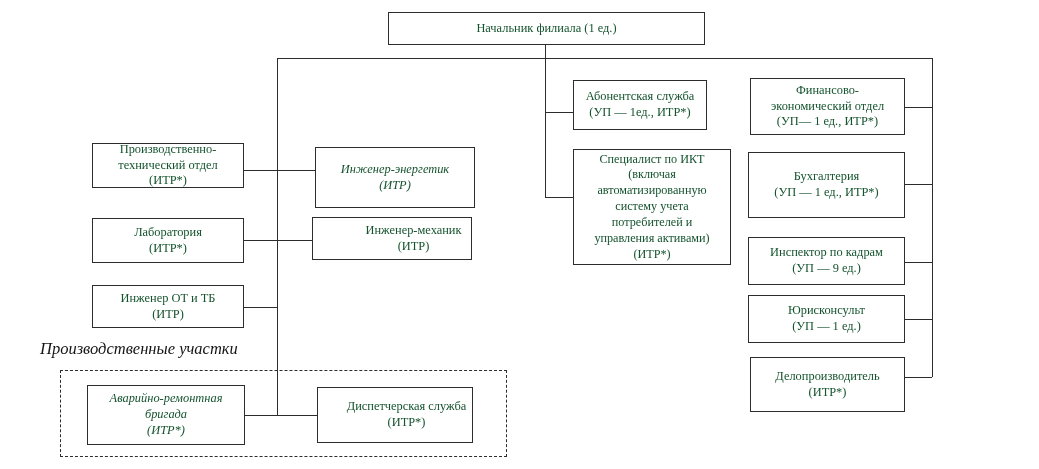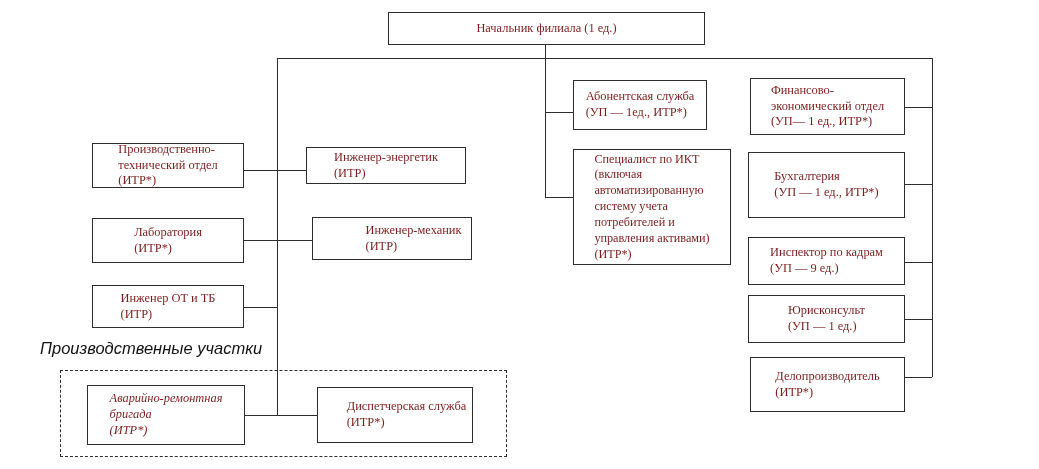--- a/index.html
+++ b/index.html
@@ -16,25 +16,25 @@
     overflow: hidden;
   }
   .node {
     position: absolute;
     box-sizing: border-box;
     border: 1.4px solid #2d2d2d;
     background: #ffffff;
     display: flex;
     align-items: center;
     justify-content: center;
-    text-align: left;
+    text-align: center;
     white-space: pre-line;
     font-size: 12.4px;
     line-height: 1.28;
-    color: #7f1d1d;
+    color: #14532d;
     padding: 2px 3px;
     z-index: 2;
   }
   .node.dense {
     font-size: 12.2px;
     line-height: 1.3;
   }
   .hline, .vline {
     position: absolute;
     background: #2d2d2d;
@@ -44,21 +44,21 @@
   .vline { width: 1.3px; }
   .dashed-group {
     position: absolute;
     box-sizing: border-box;
     border: 1.6px dashed #2d2d2d;
     background: transparent;
     z-index: 0;
   }
   .section-label {
     position: absolute;
-    font-family: Liberation Sans, sans-serif;
+    font-family: Liberation Serif, serif;
     font-style: italic;
     font-size: 16.5px;
     color: #141414;
     white-space: nowrap;
     z-index: 2;
   }
 </style>
 </head>
 <body>
 
@@ -92,21 +92,21 @@
   <div class="node" style="left:92px;  top:143px; width:152px; height:45px;">Производственно-
 технический отдел
 (ИТР*)</div>
 
   <div class="node" style="left:92px;  top:218px; width:152px; height:45px;">Лаборатория
 (ИТР*)</div>
 
   <div class="node" style="left:92px;  top:285px; width:152px; height:43px;">Инженер ОТ и ТБ
 (ИТР)</div>
 
-  <div class="node" style="left:306px; top:147px; width:160px; height:37px;">Инженер-энергетик
+  <div class="node" style="left:315px; top:147px; width:160px; height:61px;font-style:italic;">Инженер-энергетик
 (ИТР)</div>
 
   <div class="node" style="left:312px; top:217px; width:160px; height:43px;padding-left:46px;">Инженер-механик
 (ИТР)</div>
 
   <div class="node" style="left:87px;  top:385px; width:158px; height:60px;font-style:italic;">Аварийно-ремонтная
 бригада
 (ИТР*)</div>
 
   <div class="node" style="left:317px; top:387px; width:156px; height:56px;padding-left:26px;">Диспетчерская служба

